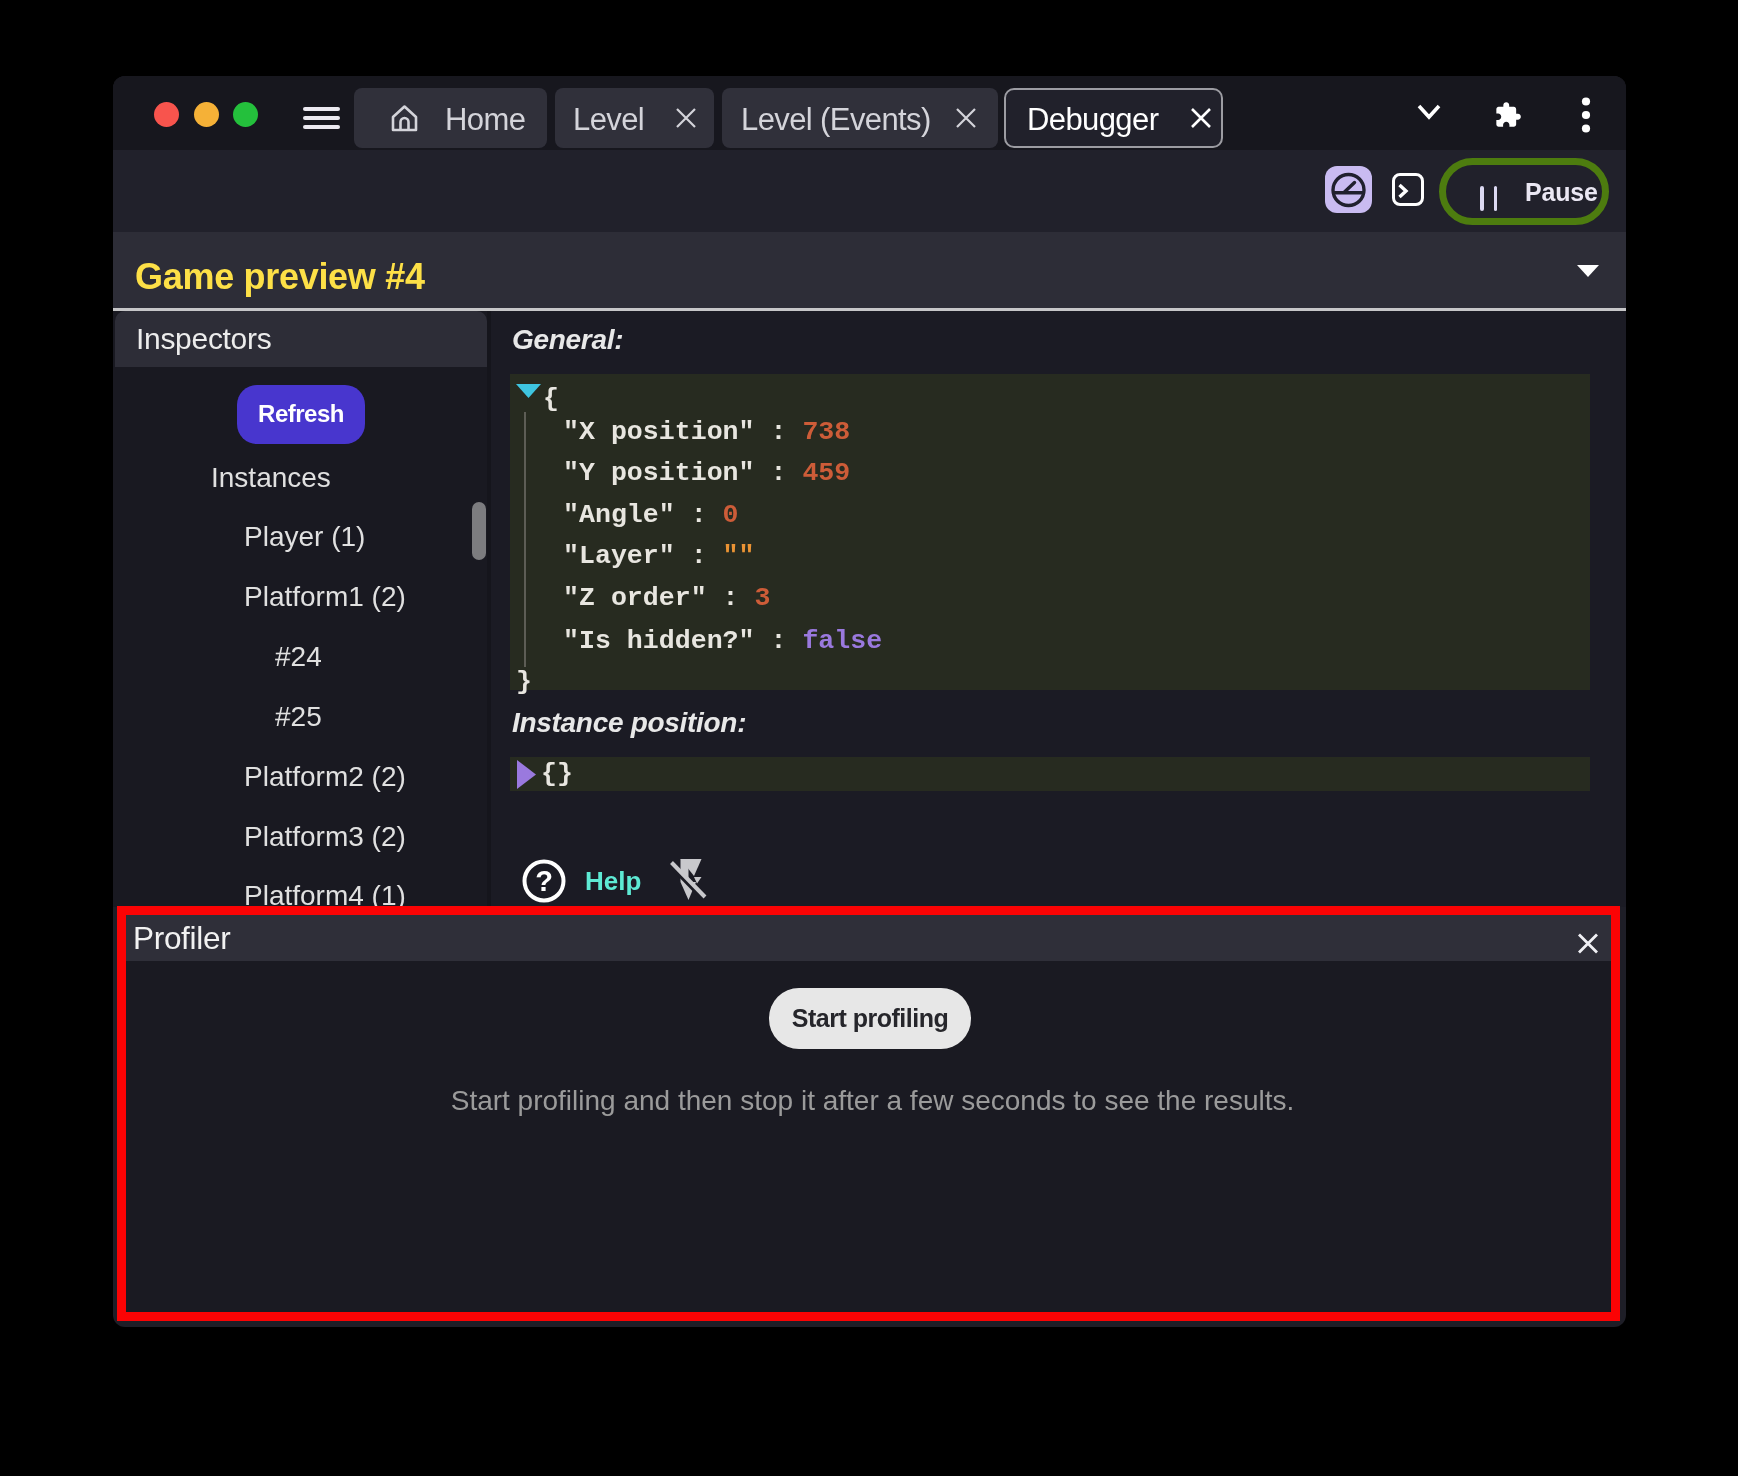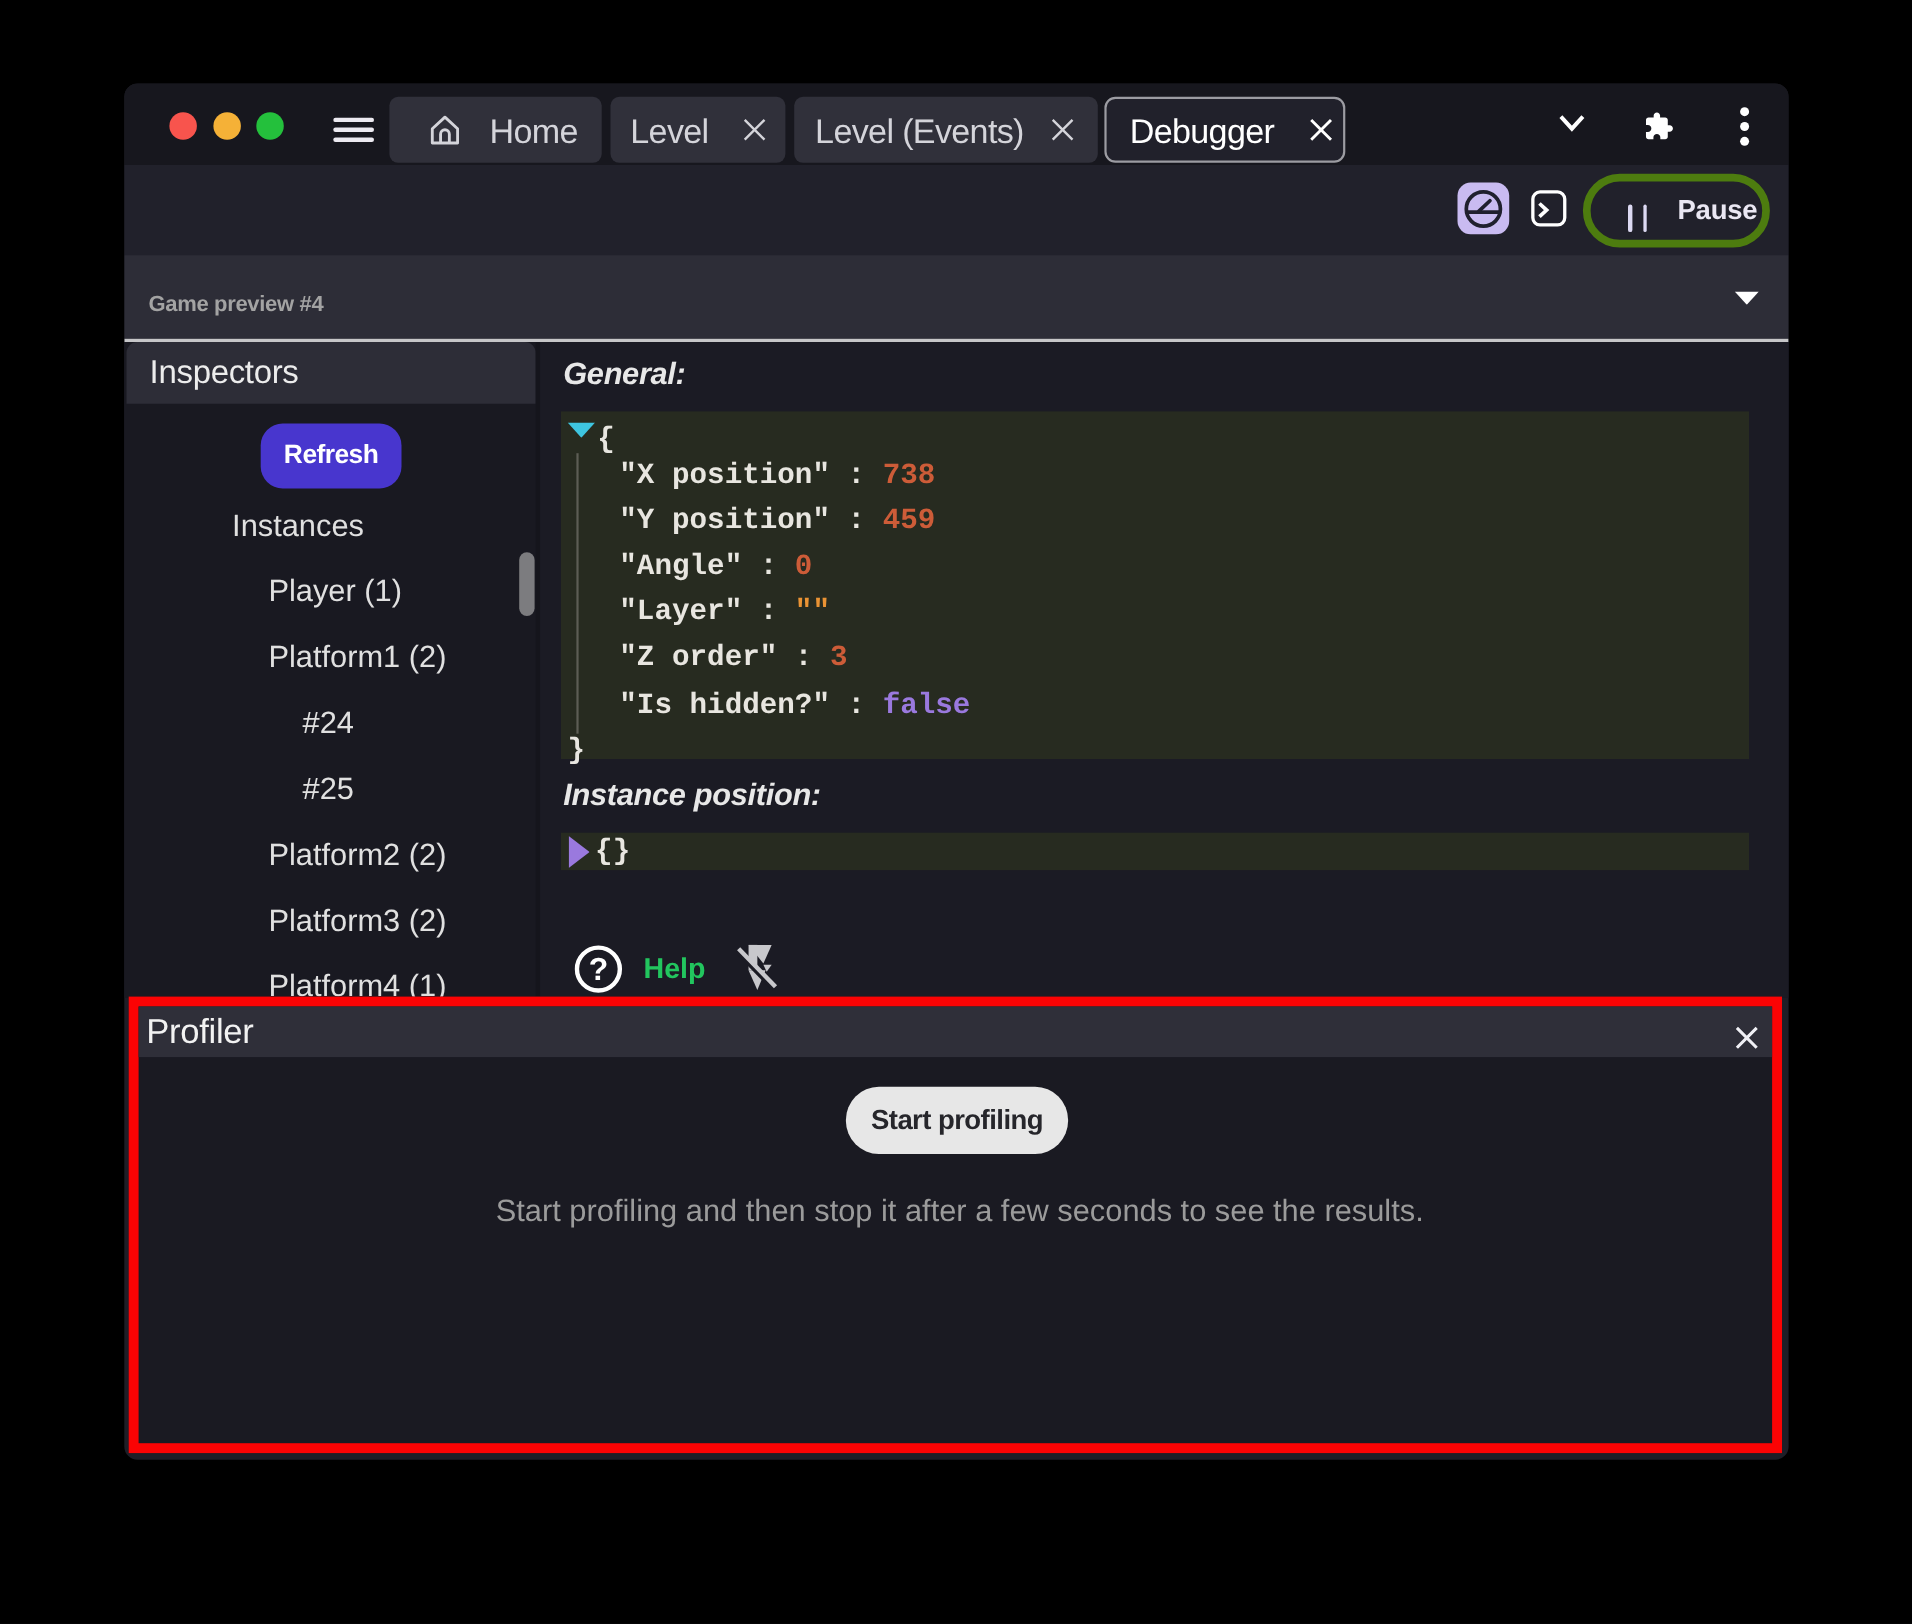--- a/index.html
+++ b/index.html
@@ -29,21 +29,21 @@
 
 .toolbar { position:absolute; left:0; top:74px; width:100%; height:82px; background:#21212b; }
 .gauge { position:absolute; left:1212px; top:16px; width:47px; height:47px; background:#c9bbf1; border-radius:12px; }
 .consoleic { position:absolute; left:1279px; top:23px; width:32px; height:33px; border:3.6px solid #fff; border-radius:8px; }
 .pausebtn { position:absolute; left:1326px; top:8px; width:170px; height:67px; border:7px solid #4d7c0f; border-radius:34px; }
 .pausebtn .bars { position:absolute; left:34px; top:21px; }
 .pausebtn .bars div { position:absolute; top:0; width:3.5px; height:25px; background:#dcd9f2; border-radius:2px; }
 .pausebtn .ptxt { position:absolute; left:79px; top:50%; transform:translateY(-50%); color:#eae7f3; font-size:25px; font-weight:bold; letter-spacing:-0.2px; }
 
 .previewbar { position:absolute; left:0; top:156px; width:100%; height:76px; background:#2d2d37; }
-.previewbar .lbl { position:absolute; left:22px; top:45px; transform:translateY(-50%); color:#a3a3a3; font-size:20px; font-weight:bold; letter-spacing:-0.3px; }
+.previewbar .lbl { position:absolute; left:22px; top:45px; transform:translateY(-50%); color:#fde047; font-size:36px; font-weight:bold; letter-spacing:-0.3px; }
 .lightline { position:absolute; left:0; top:232px; width:100%; height:3px; background:#c6c6c8; }
 
 .content { position:absolute; left:0; top:235px; width:100%; height:596px; background:#1b1b24; }
 .leftpanel { position:absolute; left:0; top:0; width:374px; height:596px; background:#191921; }
 .lhead { position:absolute; left:2px; top:0; width:372px; height:56px; background:#2d2d37; border-radius:10px 10px 0 0; }
 .lhead span { position:absolute; left:21px; top:50%; transform:translateY(-50%); color:#ececec; font-size:30px; letter-spacing:-0.3px; }
 .refresh { position:absolute; left:124px; top:74px; width:128px; height:59px; background:#4836ce; border-radius:20px;
   color:#fff; font-size:24px; font-weight:bold; letter-spacing:-0.5px; text-align:center; line-height:57px; }
 .trow { position:absolute; color:#e0e0e0; font-size:28px; letter-spacing:0; white-space:nowrap; transform:translateY(-50%); }
 .lscroll { position:absolute; left:359px; top:191px; width:14px; height:58px; background:#7c7c7f; border-radius:7px; }
@@ -188,21 +188,21 @@
         <svg class="ptri" width="19" height="29" viewBox="0 0 19 29">
             <path d="M0 0 L19 14.5 L0 29 Z" fill="#9a79de"></path>
           </svg>
         <span class="mono">{}</span>
       </div>
       <div class="helprow">
         <svg style="position:absolute;left:31px;top:4px" width="44" height="44" viewBox="0 0 44 44">
           <circle cx="22" cy="22" r="19.5" fill="none" stroke="#fff" stroke-width="4"></circle>
           <text x="22" y="32" text-anchor="middle" font-family="Liberation Sans" font-size="29" font-weight="bold" fill="#fff">?</text>
         </svg>
-        <span style="position:absolute;left:94px;top:26px;transform:translateY(-50%);color:#22c55e;font-size:26px;font-weight:bold;">Help</span>
+        <span style="position:absolute;left:94px;top:26px;transform:translateY(-50%);color:#5eead4;font-size:26px;font-weight:bold;">Help</span>
         <svg style="position:absolute;left:179px;top:3px" width="38" height="46" viewBox="0 0 38 46">
           <path d="M10.5 1 H31.5 L24 18 Z" fill="#c8c8cc"></path>
           <rect x="10.5" y="1" width="8" height="23" fill="#c8c8cc"></rect>
           <path d="M24 19 L31.5 19 L27 25.5 Z" fill="#c8c8cc"></path>
           <path d="M10.5 24 L26 24 L18.5 42 Z" fill="#c8c8cc"></path>
           <path d="M-0.5 6.8 L33 41.2" stroke="#1b1b24" stroke-width="3.6"></path>
           <path d="M1.5 4.5 L35 39" stroke="#c8c8cc" stroke-width="4"></path>
         </svg>
       </div>
     </div>

